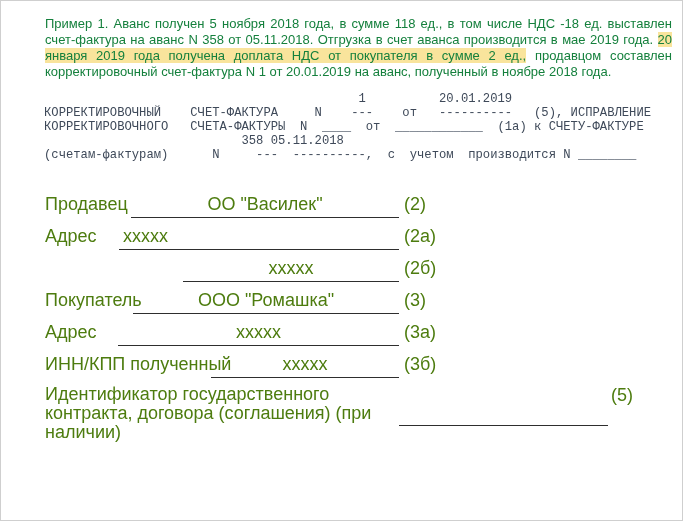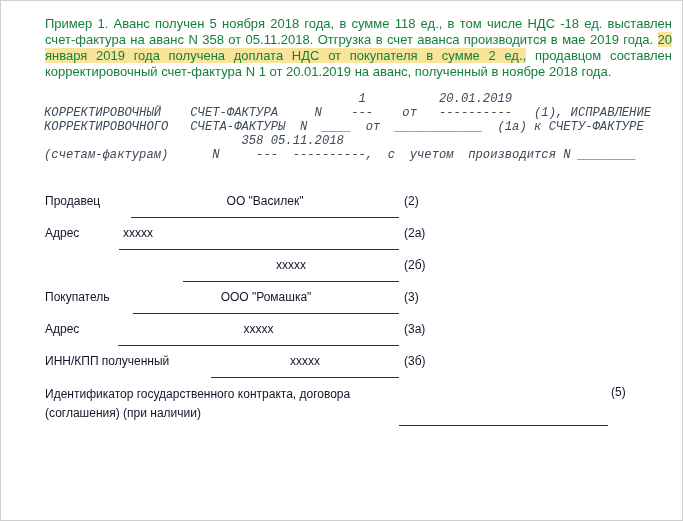--- a/index.html
+++ b/index.html
@@ -20,25 +20,25 @@
     color:#15803d;
   }
   .hl { background:#f9e49c; }
   .mono {
     margin:12px 0 0 43px;
     font-family:"Liberation Mono","DejaVu Sans Mono",monospace;
     font-size:12.2px;
     line-height:14px;
     color:#3e4959;
   }
-  .mono .mline { white-space:pre;font-style:italic; }
+  .mono .mline { white-space:pre; }
   .fields {
     margin:32px 0 0 44px;
-    font-size:12px;
-    color:#0f172a;
+    font-size:18px;
+    color:#4d7c0f;
   }
   .frow { position:relative; height:32px; }
   .frow .lbl { position:absolute; left:0; top:0; white-space:nowrap; }
   .frow .val { position:absolute; top:0; text-align:center; white-space:nowrap; }
   .frow .line { position:absolute; top:23px; height:1px; background:#2e2e2e; }
   .frow .ref { position:absolute; left:359px; top:0; }
   
   .r0 .line { left:86px;  width:268px; } .r0 .val { left:86px;  width:268px; }
   .r1 .line { left:74px;  width:280px; } .r1 .val { left:74px;  width:280px; text-align:left; padding-left:4px; }
   .r2 .line { left:138px; width:216px; } .r2 .val { left:138px; width:216px; }
@@ -53,21 +53,21 @@
 </style>
 </head>
 <body>
 
 <div class="para">
   <span>Пример 1. Аванс получен 5 ноября 2018 года, в сумме 118 ед., в том числе НДС -18 ед. выставлен счет-фактура на аванс N 358 от 05.11.2018. Отгрузка в счет аванса производится в мае 2019 года. </span><span class="hl">20 января 2019 года получена доплата НДС от покупателя в сумме 2 ед.,</span><span> продавцом составлен корректировочный счет-фактура N 1 от 20.01.2019 на аванс, полученный в ноябре 2018 года.</span>
 </div>
 
 <div class="mono">
   <div class="mline">                                           1          20.01.2019</div>
-  <div class="mline">КОРРЕКТИРОВОЧНЫЙ    СЧЕТ-ФАКТУРА     N    ---    от   ----------   (1), ИСПРАВЛЕНИЕ</div>
+  <div class="mline">КОРРЕКТИРОВОЧНЫЙ    СЧЕТ-ФАКТУРА     N    ---    от   ----------   (5), ИСПРАВЛЕНИЕ</div>
   <div class="mline">КОРРЕКТИРОВОЧНОГО   СЧЕТА-ФАКТУРЫ  N  ____  от  ____________  (1а) к СЧЕТУ-ФАКТУРЕ</div>
   <div class="mline">                           358 05.11.2018</div>
   <div class="mline">(счетам-фактурам)      N     ---  ----------,  с  учетом  производится N ________</div>
 </div>
 
 <div class="fields">
 
   <div class="frow r0">
     <span class="lbl">Продавец</span>
     <span class="val">ОО "Василек"</span>

